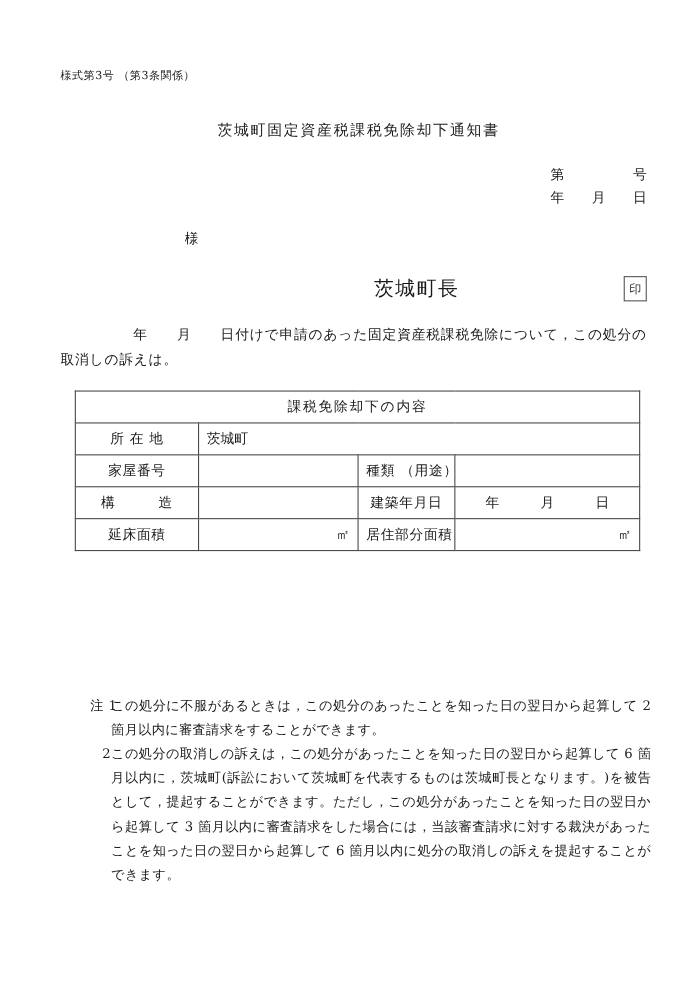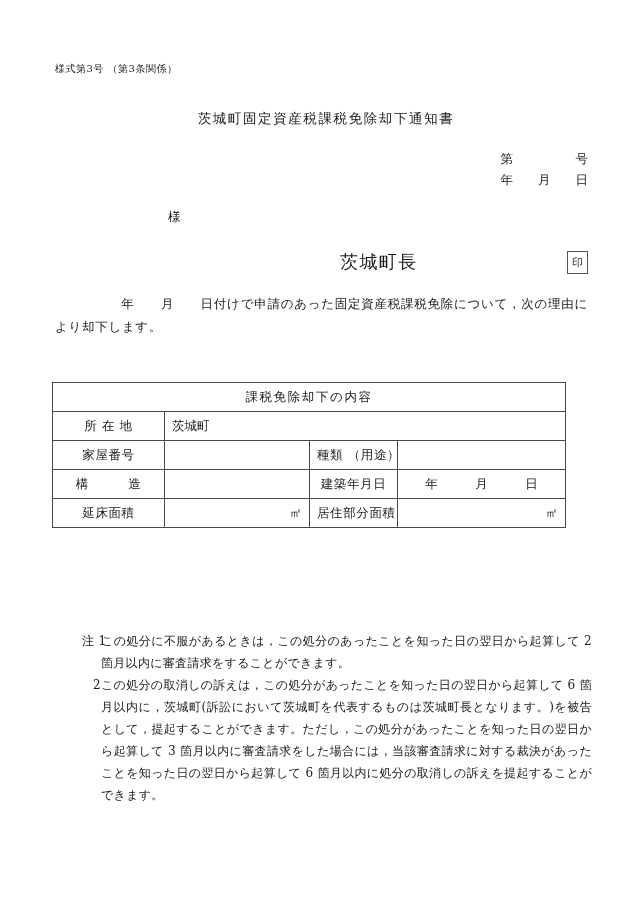--- a/index.html
+++ b/index.html
@@ -105,27 +105,26 @@
     line-height: 23px;
     text-align: justify;
     letter-spacing: 0.7px;
     white-space: pre-wrap;
     text-indent: 0;
   }
 
   
   .form-table {
     position: absolute;
-    left: 52px;
+    left: 68px;
     top: 355px;
     width: 513px;
     border-collapse: collapse;
     table-layout: fixed;
     font-size: 12.5px;
-    margin-top: 27px;
   }
   .form-table td {
     border: 1px solid #4a4a4a;
     padding: 0 7px;
     vertical-align: middle;
     height: 28px;
   }
   .th-main {
     text-align: center;
     height: 30px;
@@ -191,21 +190,21 @@
     <span class="ref-line">年　　月　　日</span>
   </div>
 
   <div class="addressee">様</div>
 
   <div class="issuer-row">
     <span class="issuer-name">茨城町長</span>
     <span class="seal-box">印</span>
   </div>
 
-  <div class="body-text">　　　　　年　　月　　日付けで申請のあった固定資産税課税免除について，次の理由により却下します。</div>
+  <div class="body-text">　　　　　年　　月　　日付けで申請のあった固定資産税課税免除について，この処分の取消しの訴えは。</div>
 
   <table class="form-table">
     <colgroup>
       <col style="width:112px">
       <col style="width:145px">
       <col style="width:88px">
       <col style="width:168px">
     </colgroup>
     <tbody>
       <tr>

